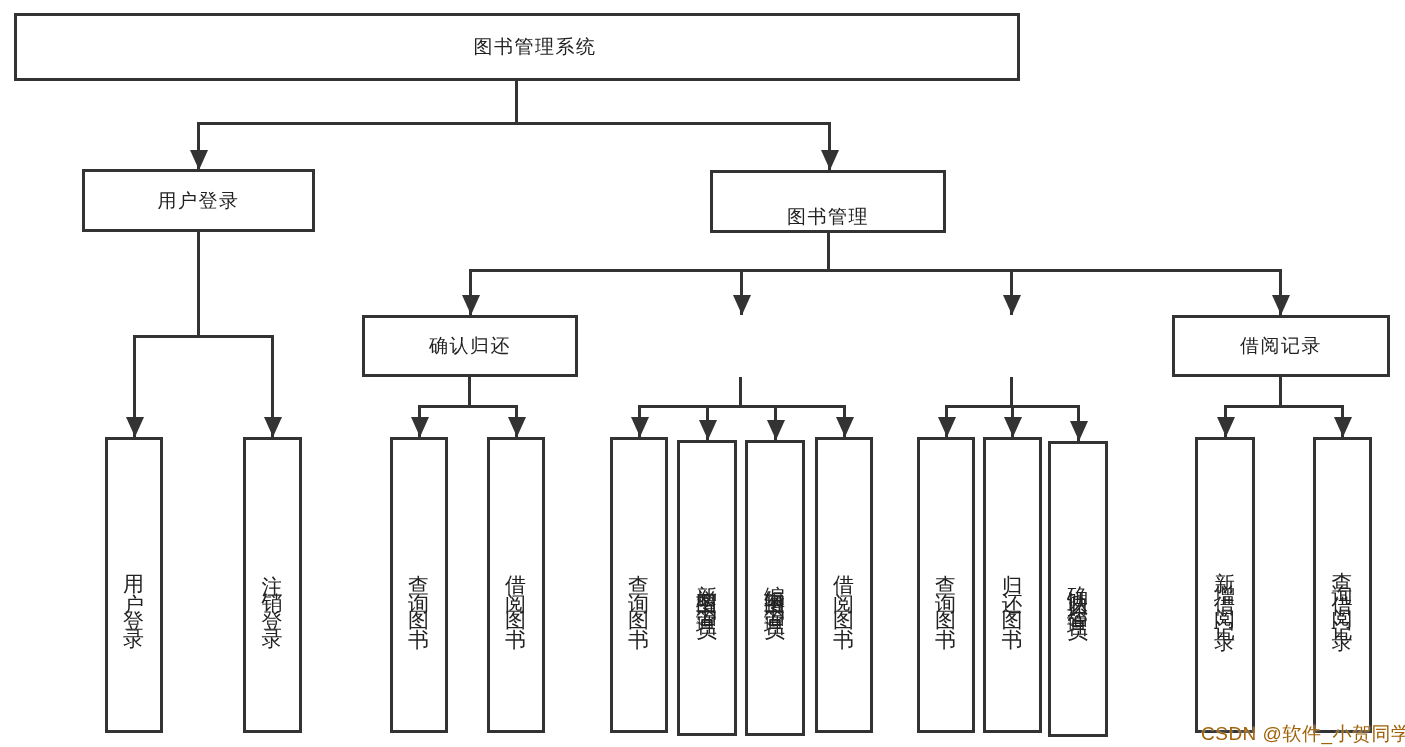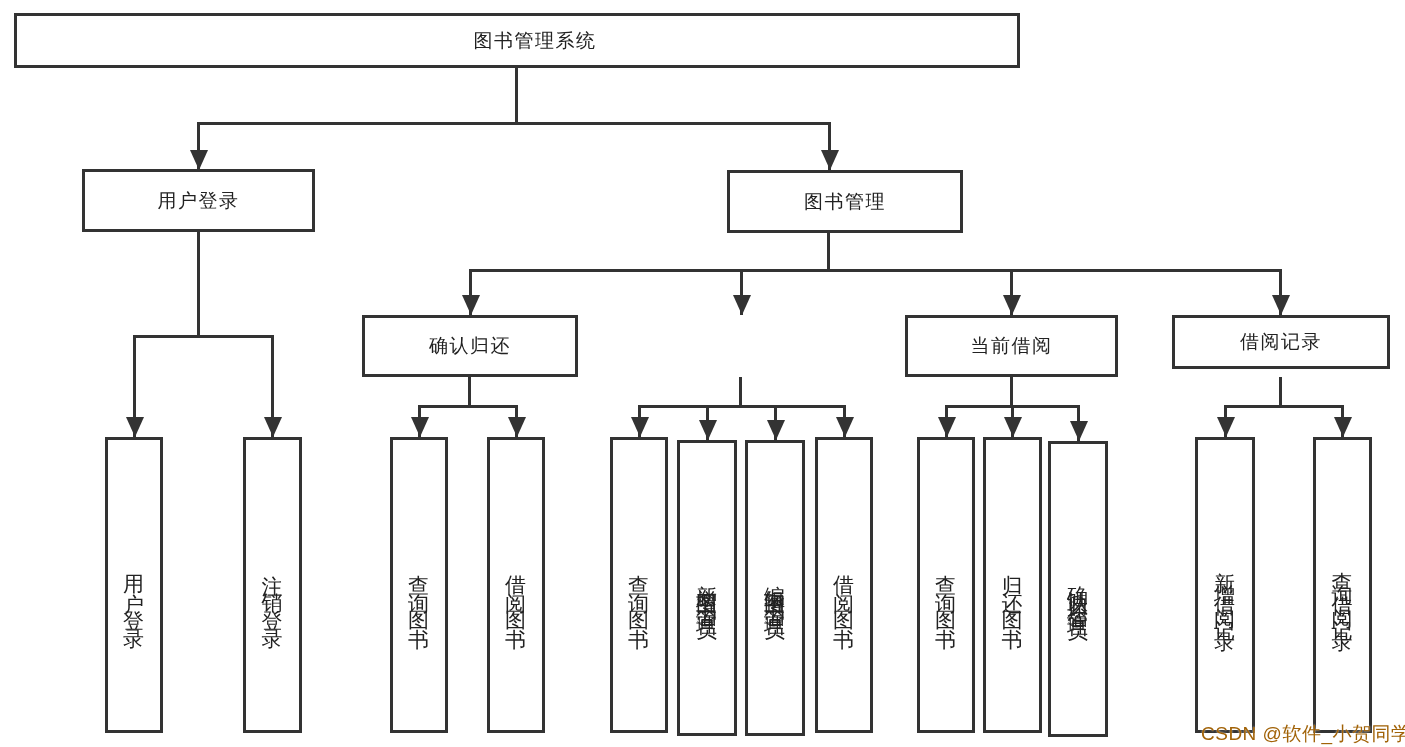--- a/index.html
+++ b/index.html
@@ -100,38 +100,35 @@
   <div class="lh" style="left:946px;top:405px;width:132px;"></div>
   <div class="drop" style="left:945px;top:405px;height:32px;"></div>
   <div class="drop" style="left:1011px;top:405px;height:32px;"></div>
   <div class="drop" style="left:1077px;top:405px;height:36px;"></div>
 
   <div class="lv" style="left:1279px;top:377px;height:31px;"></div>
   <div class="lh" style="left:1225px;top:405px;width:118px;"></div>
   <div class="drop" style="left:1224px;top:405px;height:32px;"></div>
   <div class="drop" style="left:1341px;top:405px;height:32px;"></div>
 
-  <div class="box h" style="left:14px;top:13px;width:1006px;height:55px;padding-left:36px;">
+  <div class="box h" style="left:14px;top:13px;width:1006px;height:68px;padding-left:36px;">
     <span>图书管理系统</span>
   </div>
 
   <div class="box h" style="left:82px;top:169px;width:233px;height:63px;">
     <span>用户登录</span>
   </div>
-  <div class="box h" style="left:727px;top:170px;width:236px;height:63px;">
+  <div class="box h" style="left:710px;top:170px;width:236px;height:63px;align-items:flex-end;">
     <span>图书管理</span>
   </div>
 
   <div class="box h" style="left:362px;top:315px;width:216px;height:62px;">
     <span>确认归还</span>
   </div>
-  <div class="box h" style="left:905px;top:315px;width:213px;height:62px;">
-    <span>当前借阅</span>
-  </div>
-  <div class="box h" style="left:1172px;top:315px;width:218px;height:54px;">
+  <div class="box h" style="left:1172px;top:315px;width:218px;height:62px;">
     <span>借阅记录</span>
   </div>
 
   <div class="box v ls18" style="left:105px;top:437px;width:58px;height:296px;">
     <span class="vtext">用户登录</span>
   </div>
   <div class="box v ls18" style="left:243px;top:437px;width:59px;height:296px;">
     <span class="vtext">注销登录</span>
   </div>
 

